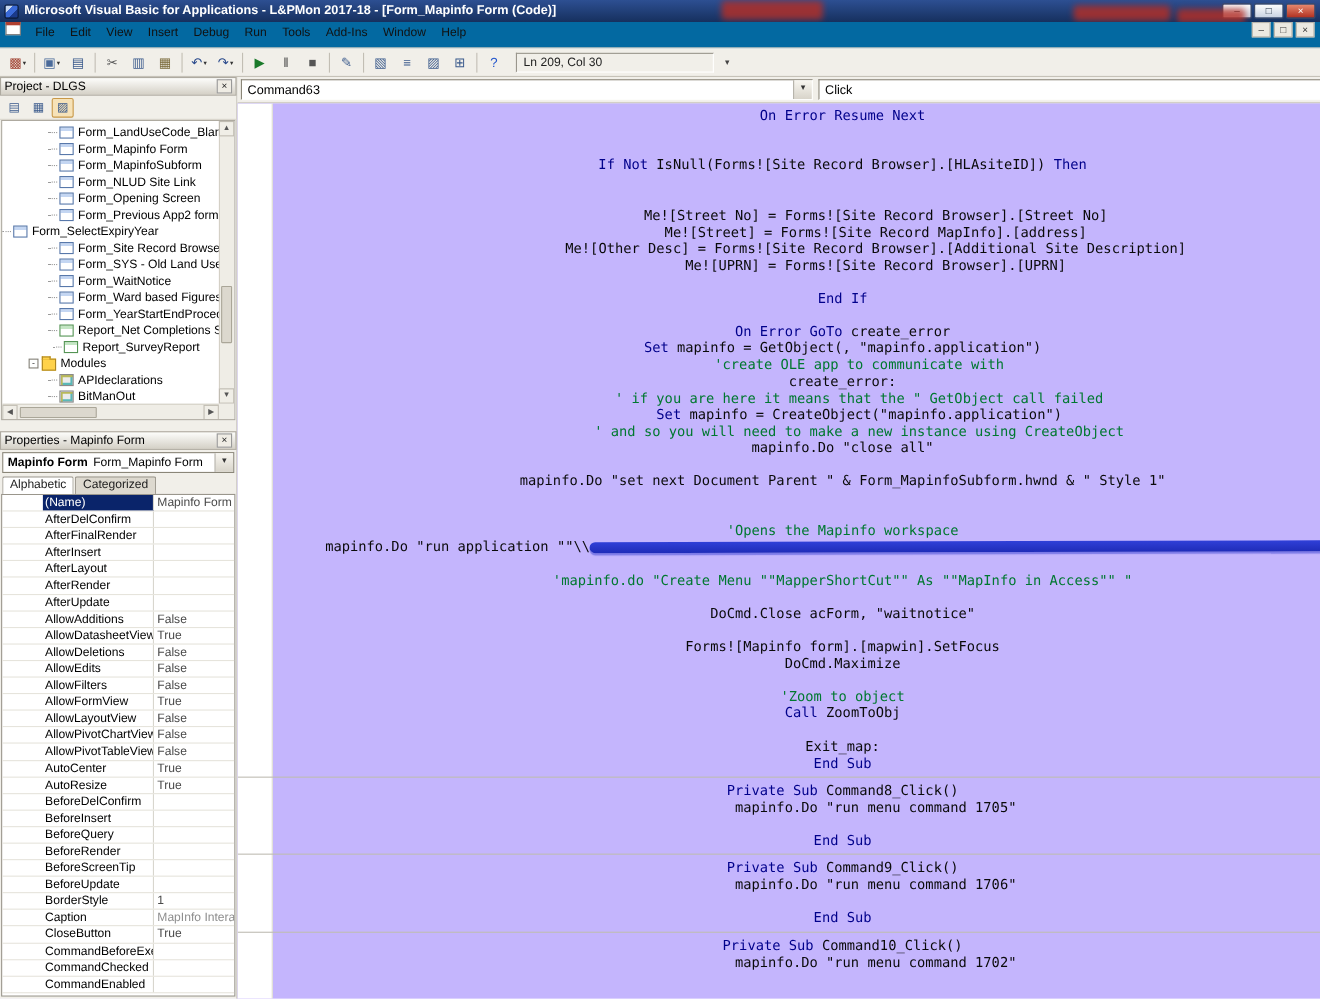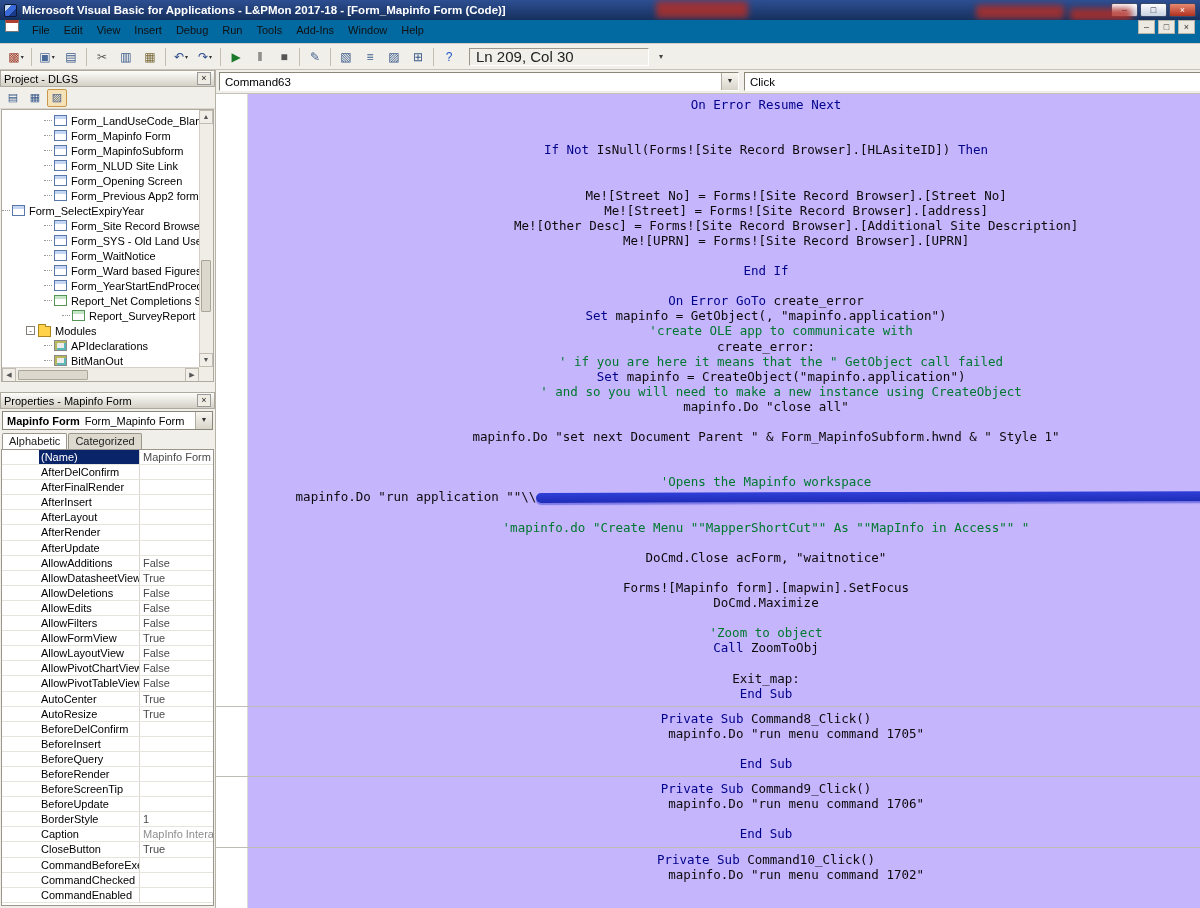--- a/index.html
+++ b/index.html
@@ -33,21 +33,21 @@
     font-size:9px; line-height:12px; text-align:center; }
 
   
   .toolbar { position:absolute; top:44px; left:0; width:1200px; height:26px; background:#f1efe9;
     border-bottom:1px solid #c6c2b8; display:flex; align-items:center; padding-left:4px; }
   .tb-btn { min-width:22px; height:20px; display:inline-flex; align-items:center; justify-content:center;
     margin:0 1px; border-radius:2px; font-size:12px; }
   .tb-caret { font-size:6px; color:#333; margin-left:1px; }
   .tb-sep { width:1px; height:18px; background:#c2beb4; margin:0 3px; }
   .status-box { margin-left:8px; width:180px; height:18px; border:1px solid; border-color:#9a968c #ffffff #ffffff #9a968c;
-    background:#f1efe9; font-size:15px; line-height:16px; padding-left:6px; color:#222; }
+    background:#f1efe9; font-size:11px; line-height:16px; padding-left:6px; color:#222; }
   .tb-overflow { margin-left:5px; color:#444; font-size:8px; width:14px; text-align:center; }
 
   
   .leftcol { position:absolute; top:70px; left:0; width:216px; height:838px; background:#f1efe9;
     border-right:1px solid #b6b2a8; }
   .panel-hdr { height:17px; background:linear-gradient(#fdfdfb,#d4d0c6); border:1px solid #aeaaa0;
     display:flex; align-items:center; padding:0 3px; font-size:11px; }
   .panel-hdr .x { margin-left:auto; width:14px; height:13px; border:1px solid #999; background:#efece4;
     text-align:center; line-height:11px; font-size:9px; color:#222; }
   .proj-tools { height:22px; display:flex; align-items:center; gap:2px; padding:2px 3px;
@@ -259,21 +259,21 @@
         <div class="tree-row" style="padding-left: 42px;">
           <span class="branch"></span>
           <span class="t-icon form-icon"></span>
           <span>Form_YearStartEndProced</span>
         </div>
         <div class="tree-row" style="padding-left: 42px;">
           <span class="branch"></span>
           <span class="t-icon report-icon"></span>
           <span>Report_Net Completions Si</span>
         </div>
-        <div class="tree-row" style="padding-left: 60px;">
+        <div class="tree-row" style="padding-left: 46px;">
           <span class="branch"></span>
           <span class="t-icon report-icon"></span>
           <span>Report_SurveyReport</span>
         </div>
         <div class="tree-row" style="padding-left: 24px;">
           <span class="expander">-</span>
           <span class="t-icon folder-icon"></span>
           <span>Modules</span>
         </div>
         <div class="tree-row" style="padding-left: 42px;">
@@ -457,21 +457,21 @@
   <div class="code-area">
     <div class="code-margin"></div>
     <div class="code-lines">
         <div class="code-line"><span class="tok-k">On Error Resume Next</span></div>
         <div class="code-line">&nbsp;</div>
         <div class="code-line">&nbsp;</div>
         <div class="code-line"><span class="tok-k">If Not </span><span class="tok-p">IsNull(Forms![Site Record Browser].[HLAsiteID])</span><span class="tok-k"> Then</span></div>
         <div class="code-line">&nbsp;</div>
         <div class="code-line">&nbsp;</div>
         <div class="code-line"><span class="tok-p">        Me![Street No] = Forms![Site Record Browser].[Street No]</span></div>
-        <div class="code-line"><span class="tok-p">        Me![Street] = Forms![Site Record Browser].[address]</span></div>
+        <div class="code-line"><span class="tok-p">        Me![Street] = Forms![Site Record MapInfo].[address]</span></div>
         <div class="code-line"><span class="tok-p">        Me![Other Desc] = Forms![Site Record Browser].[Additional Site Description]</span></div>
         <div class="code-line"><span class="tok-p">        Me![UPRN] = Forms![Site Record Browser].[UPRN]</span></div>
         <div class="code-line">&nbsp;</div>
         <div class="code-line"><span class="tok-k">End If</span></div>
         <div class="code-line">&nbsp;</div>
         <div class="code-line"><span class="tok-k">On Error GoTo </span><span class="tok-p">create_error</span></div>
         <div class="code-line"><span class="tok-k">Set </span><span class="tok-p">mapinfo = GetObject(, "mapinfo.application")</span></div>
         <div class="code-line"><span class="tok-c">    'create OLE app to communicate with</span></div>
         <div class="code-line"><span class="tok-p">create_error:</span></div>
         <div class="code-line"><span class="tok-c">    ' if you are here it means that the " GetObject call failed</span></div>

